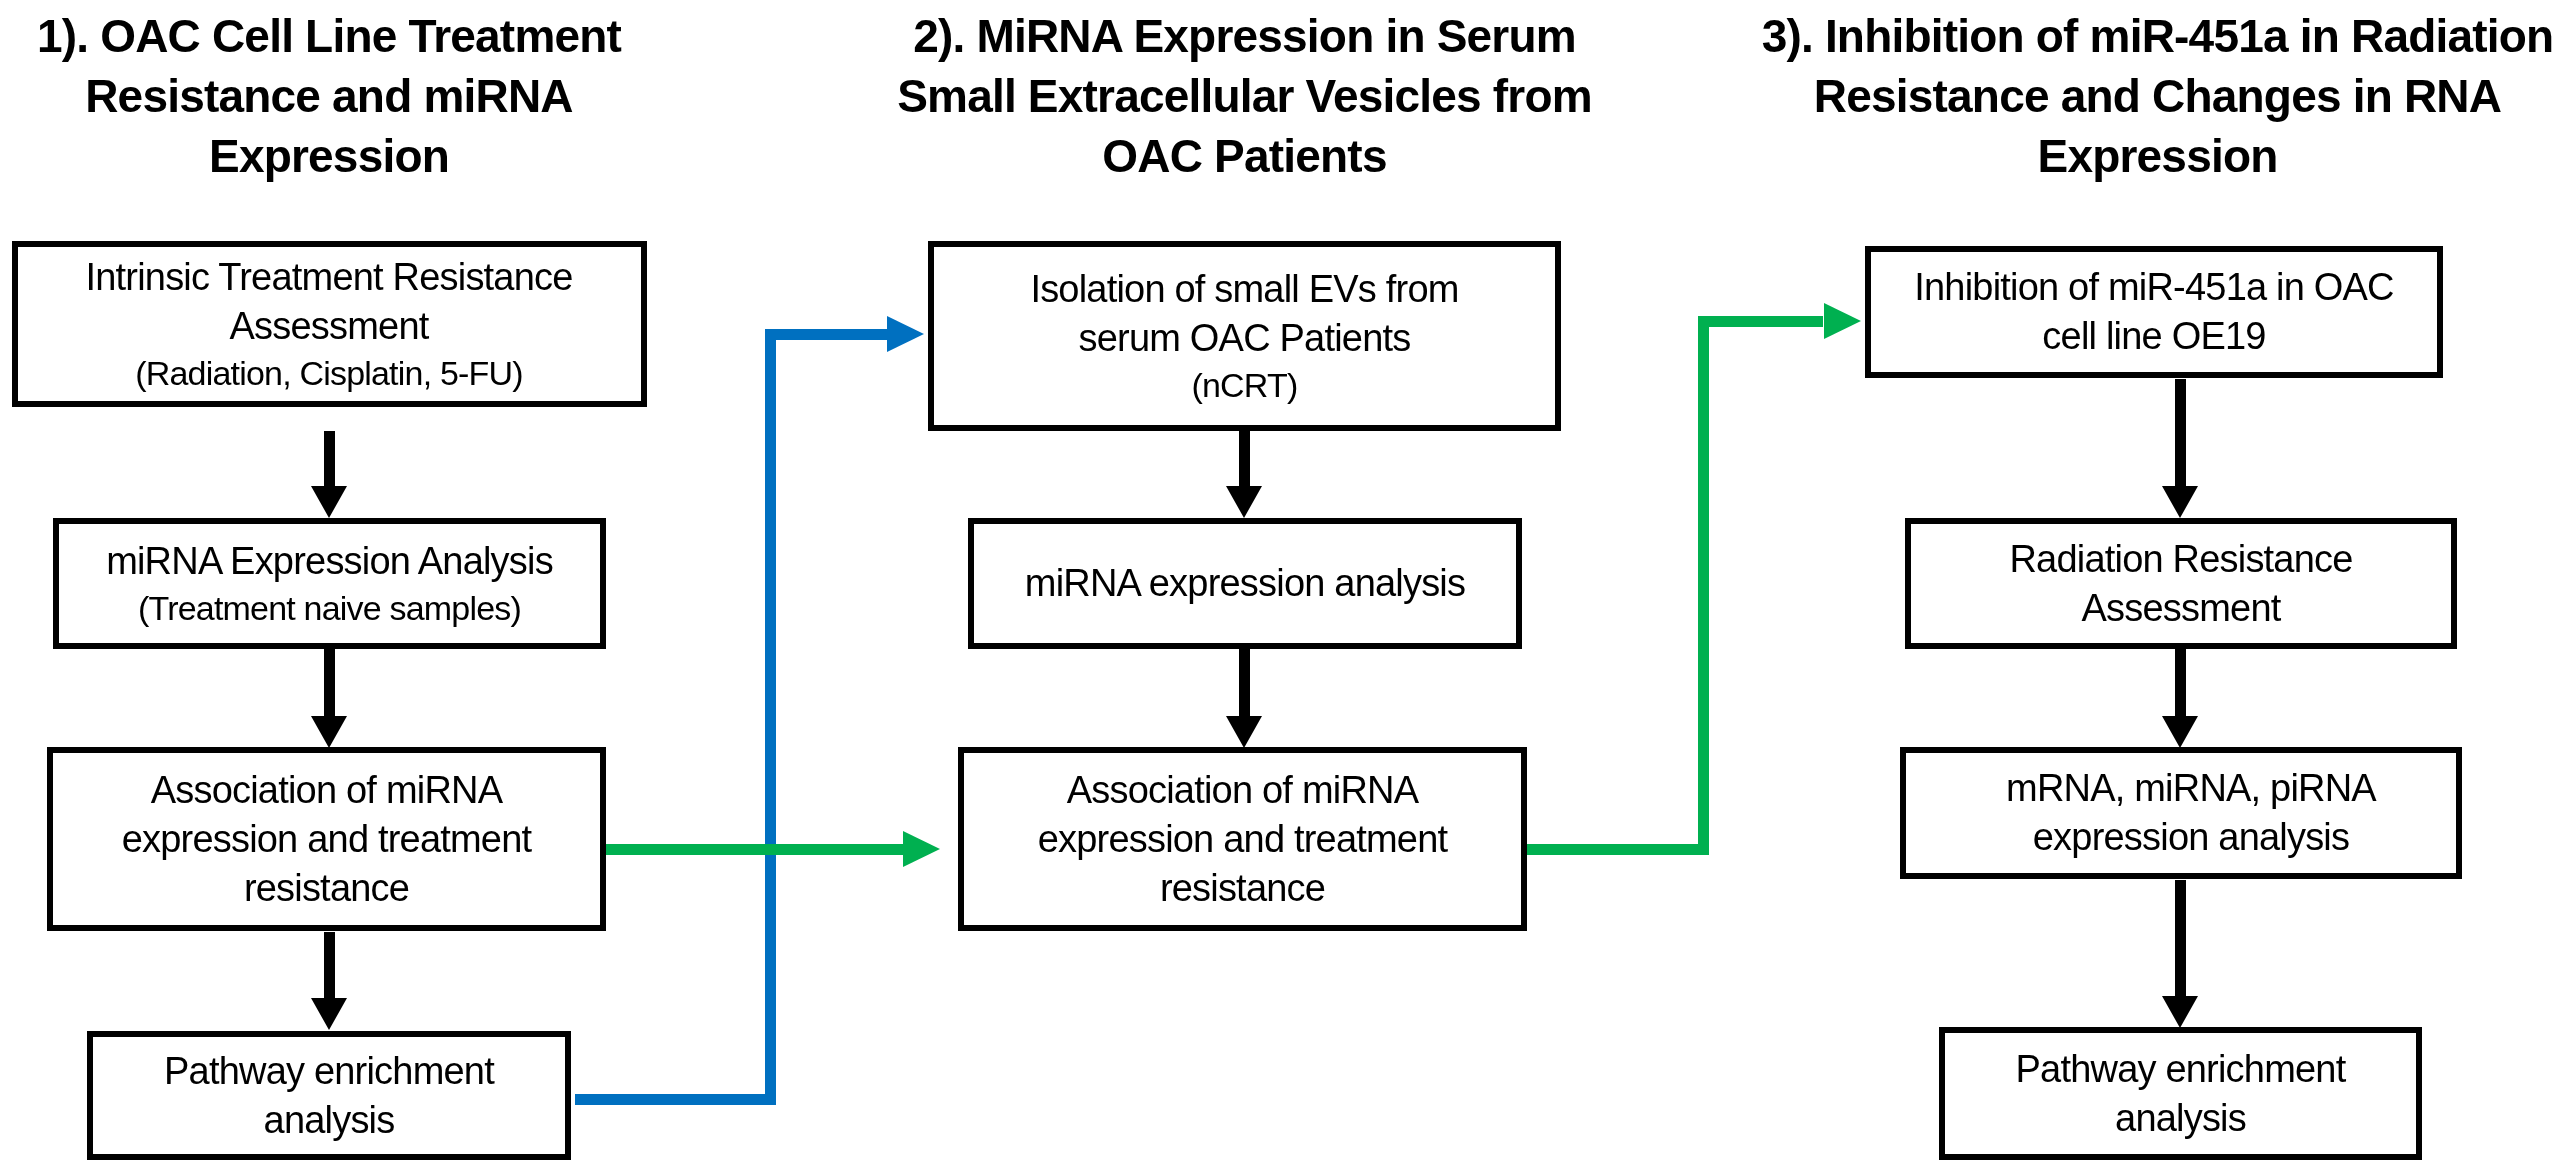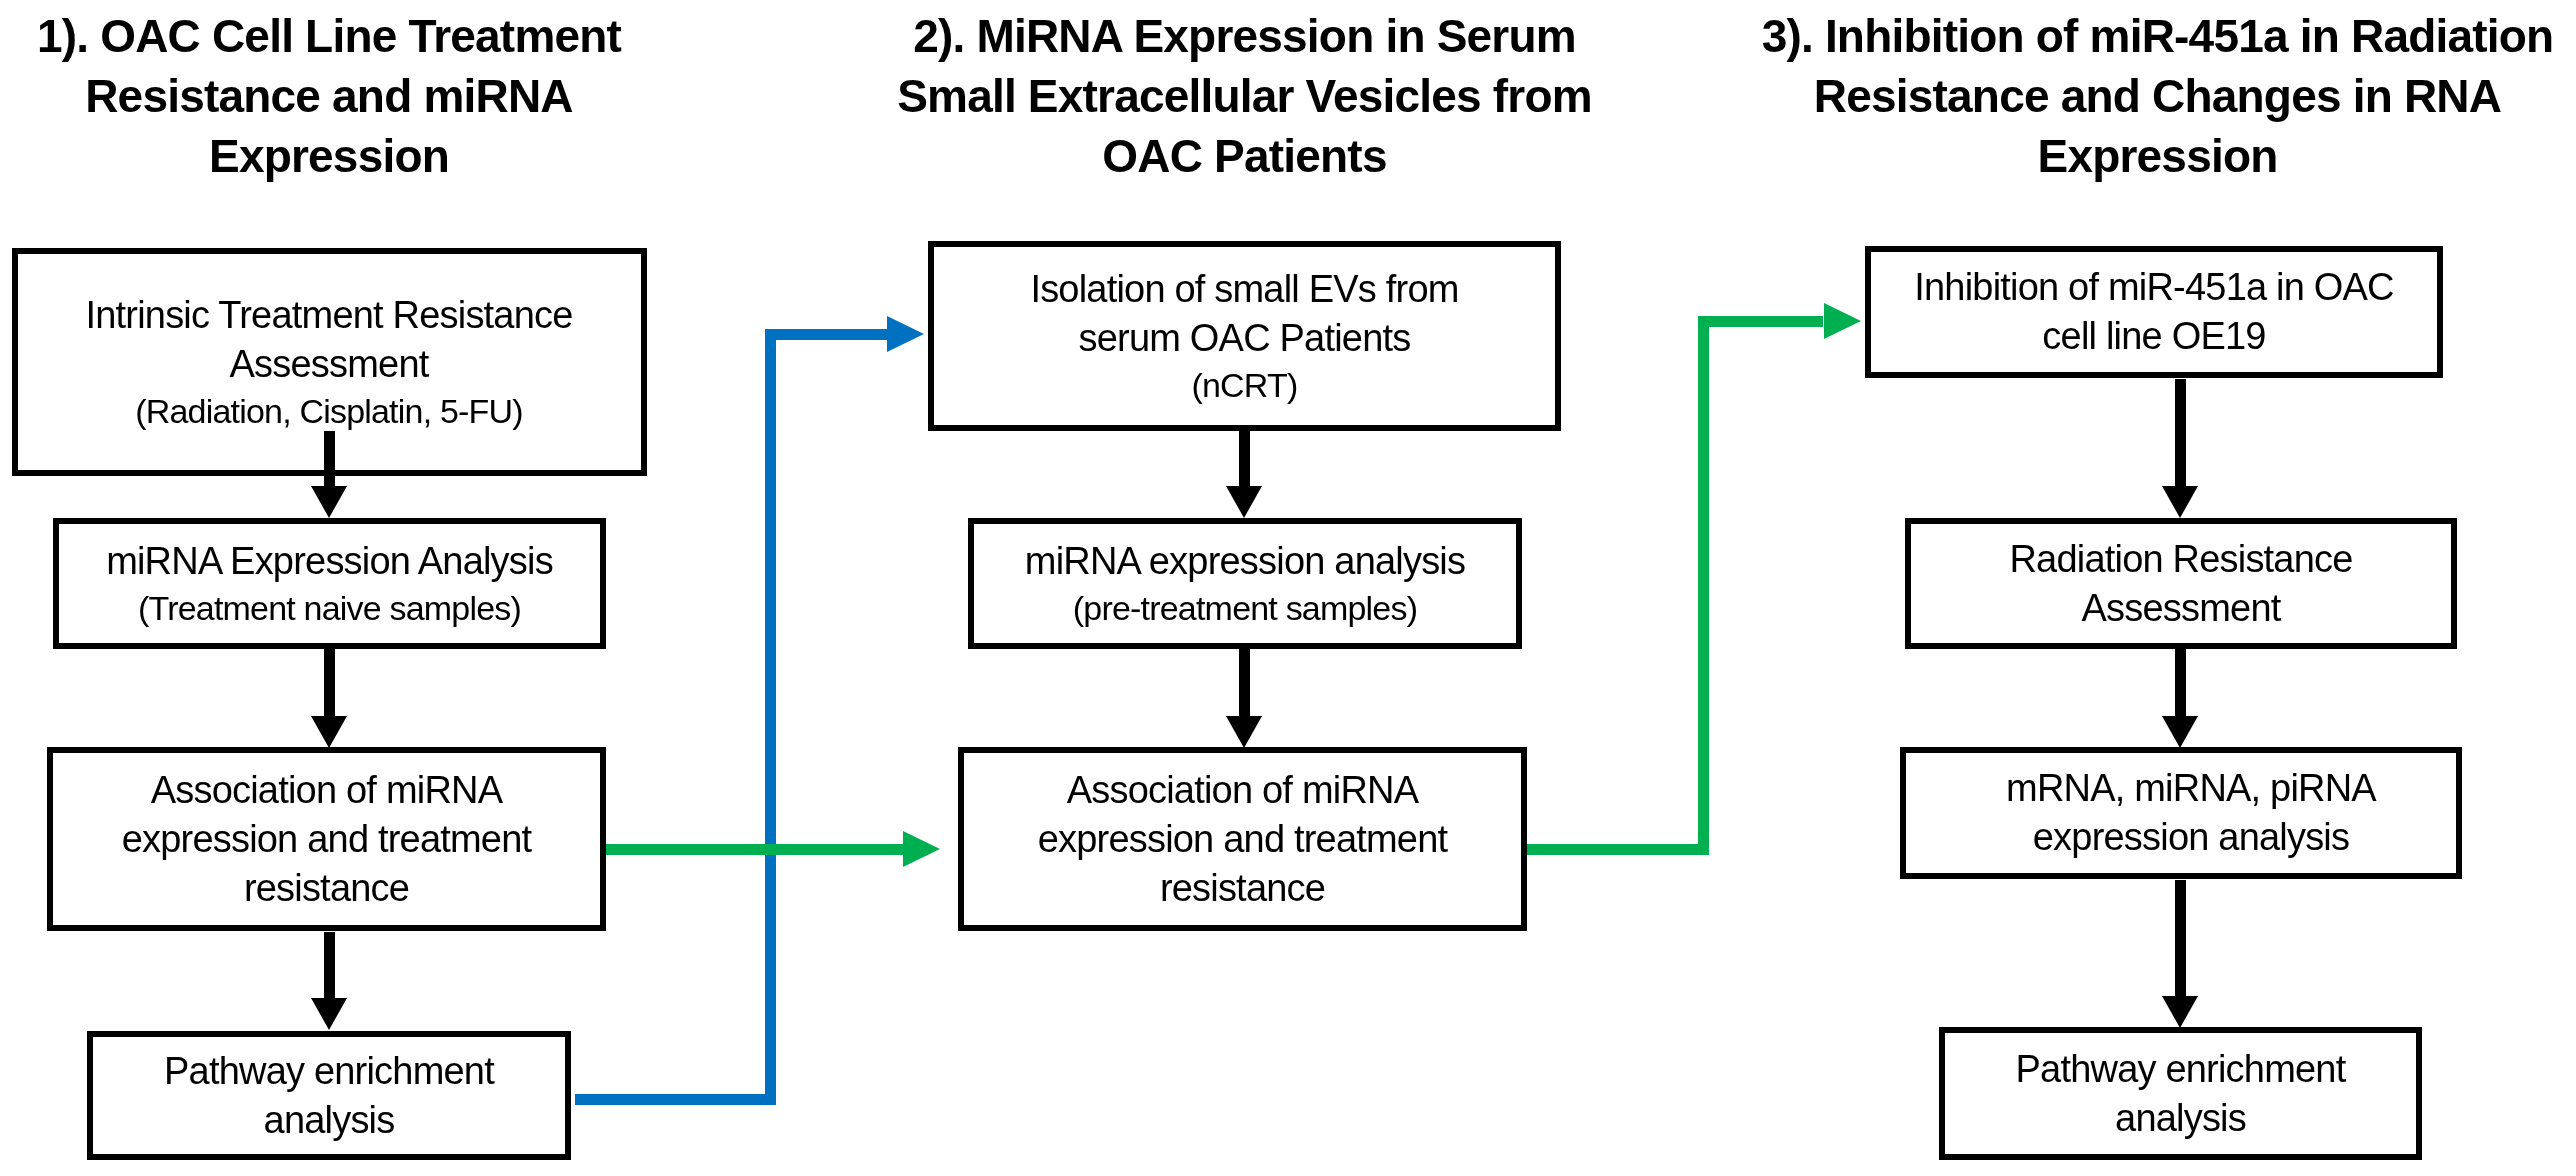--- a/index.html
+++ b/index.html
@@ -79,21 +79,21 @@
   <div class="col-title" style="left:0px; top:6.1px; width:658px;">1). OAC Cell Line Treatment
 Resistance and miRNA
 Expression</div>
   <div class="col-title" style="left:862px; top:6.1px; width:765px;">2). MiRNA Expression in Serum
 Small Extracellular Vesicles from
 OAC Patients</div>
   <div class="col-title" style="left:1714px; top:6.1px; width:887px;">3). Inhibition of miR-451a in Radiation
 Resistance and Changes in RNA
 Expression</div>
 
-  <div class="box" style="left:11.5px; top:241px; width:635px; height:228px;margin-top:7px;">
+  <div class="box" style="left:11.5px; top:241px; width:635px; height:166px;">
     <div class="main">Intrinsic Treatment Resistance
 Assessment</div>
     <div class="sub">(Radiation, Cisplatin, 5-FU)</div>
   </div>
   <div class="box" style="left:53px; top:518px; width:553px; height:131px;">
     <div class="main">miRNA Expression Analysis</div>
     <div class="sub">(Treatment naive samples)</div>
   </div>
   <div class="box" style="left:47px; top:747px; width:559px; height:184px;">
     <div class="main">Association of miRNA
@@ -105,21 +105,20 @@
 analysis</div>
   </div>
 
   <div class="box" style="left:928px; top:241px; width:633px; height:190px;">
     <div class="main">Isolation of small EVs from
 serum OAC Patients</div>
     <div class="sub">(nCRT)</div>
   </div>
   <div class="box" style="left:968px; top:518px; width:554px; height:131px;">
     <div class="main">miRNA expression analysis</div>
-    <div class="sub">(pre-treatment samples)</div>
   </div>
   <div class="box" style="left:958px; top:747px; width:569px; height:184px;">
     <div class="main">Association of miRNA
 expression and treatment
 resistance</div>
   </div>
 
   <div class="box" style="left:1865px; top:246px; width:578px; height:132px;">
     <div class="main">Inhibition of miR-451a in OAC
 cell line OE19</div>

